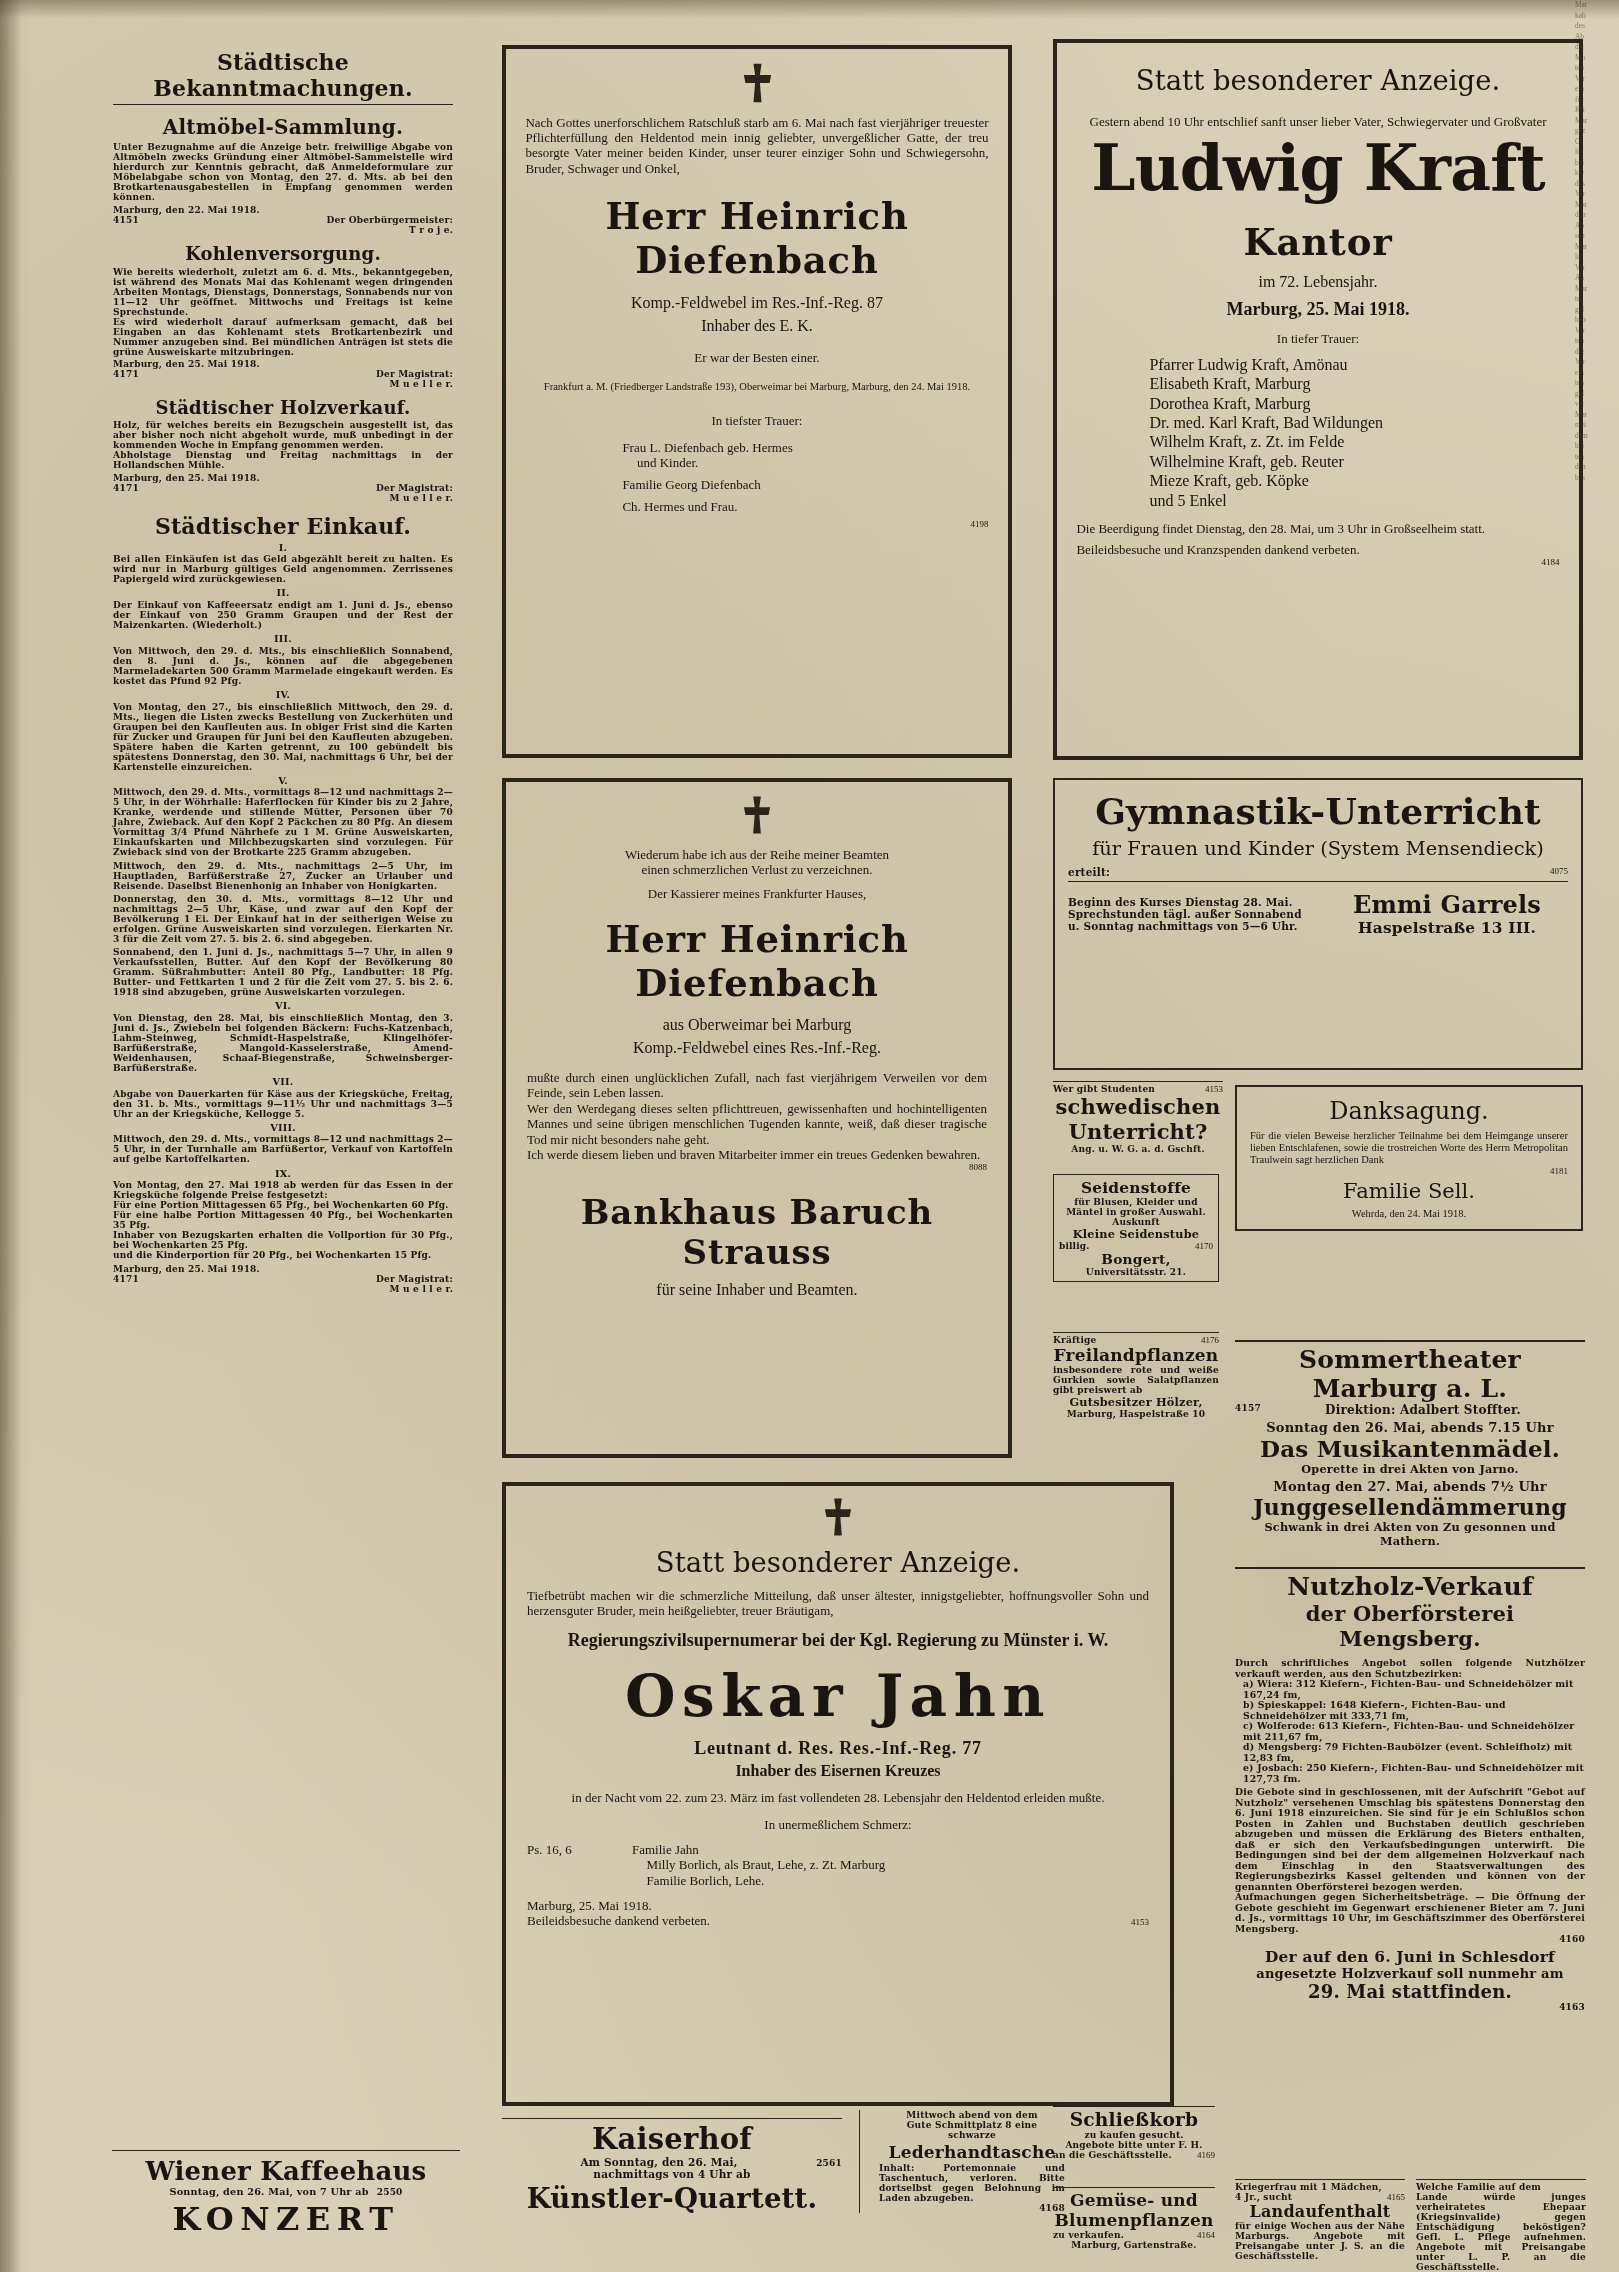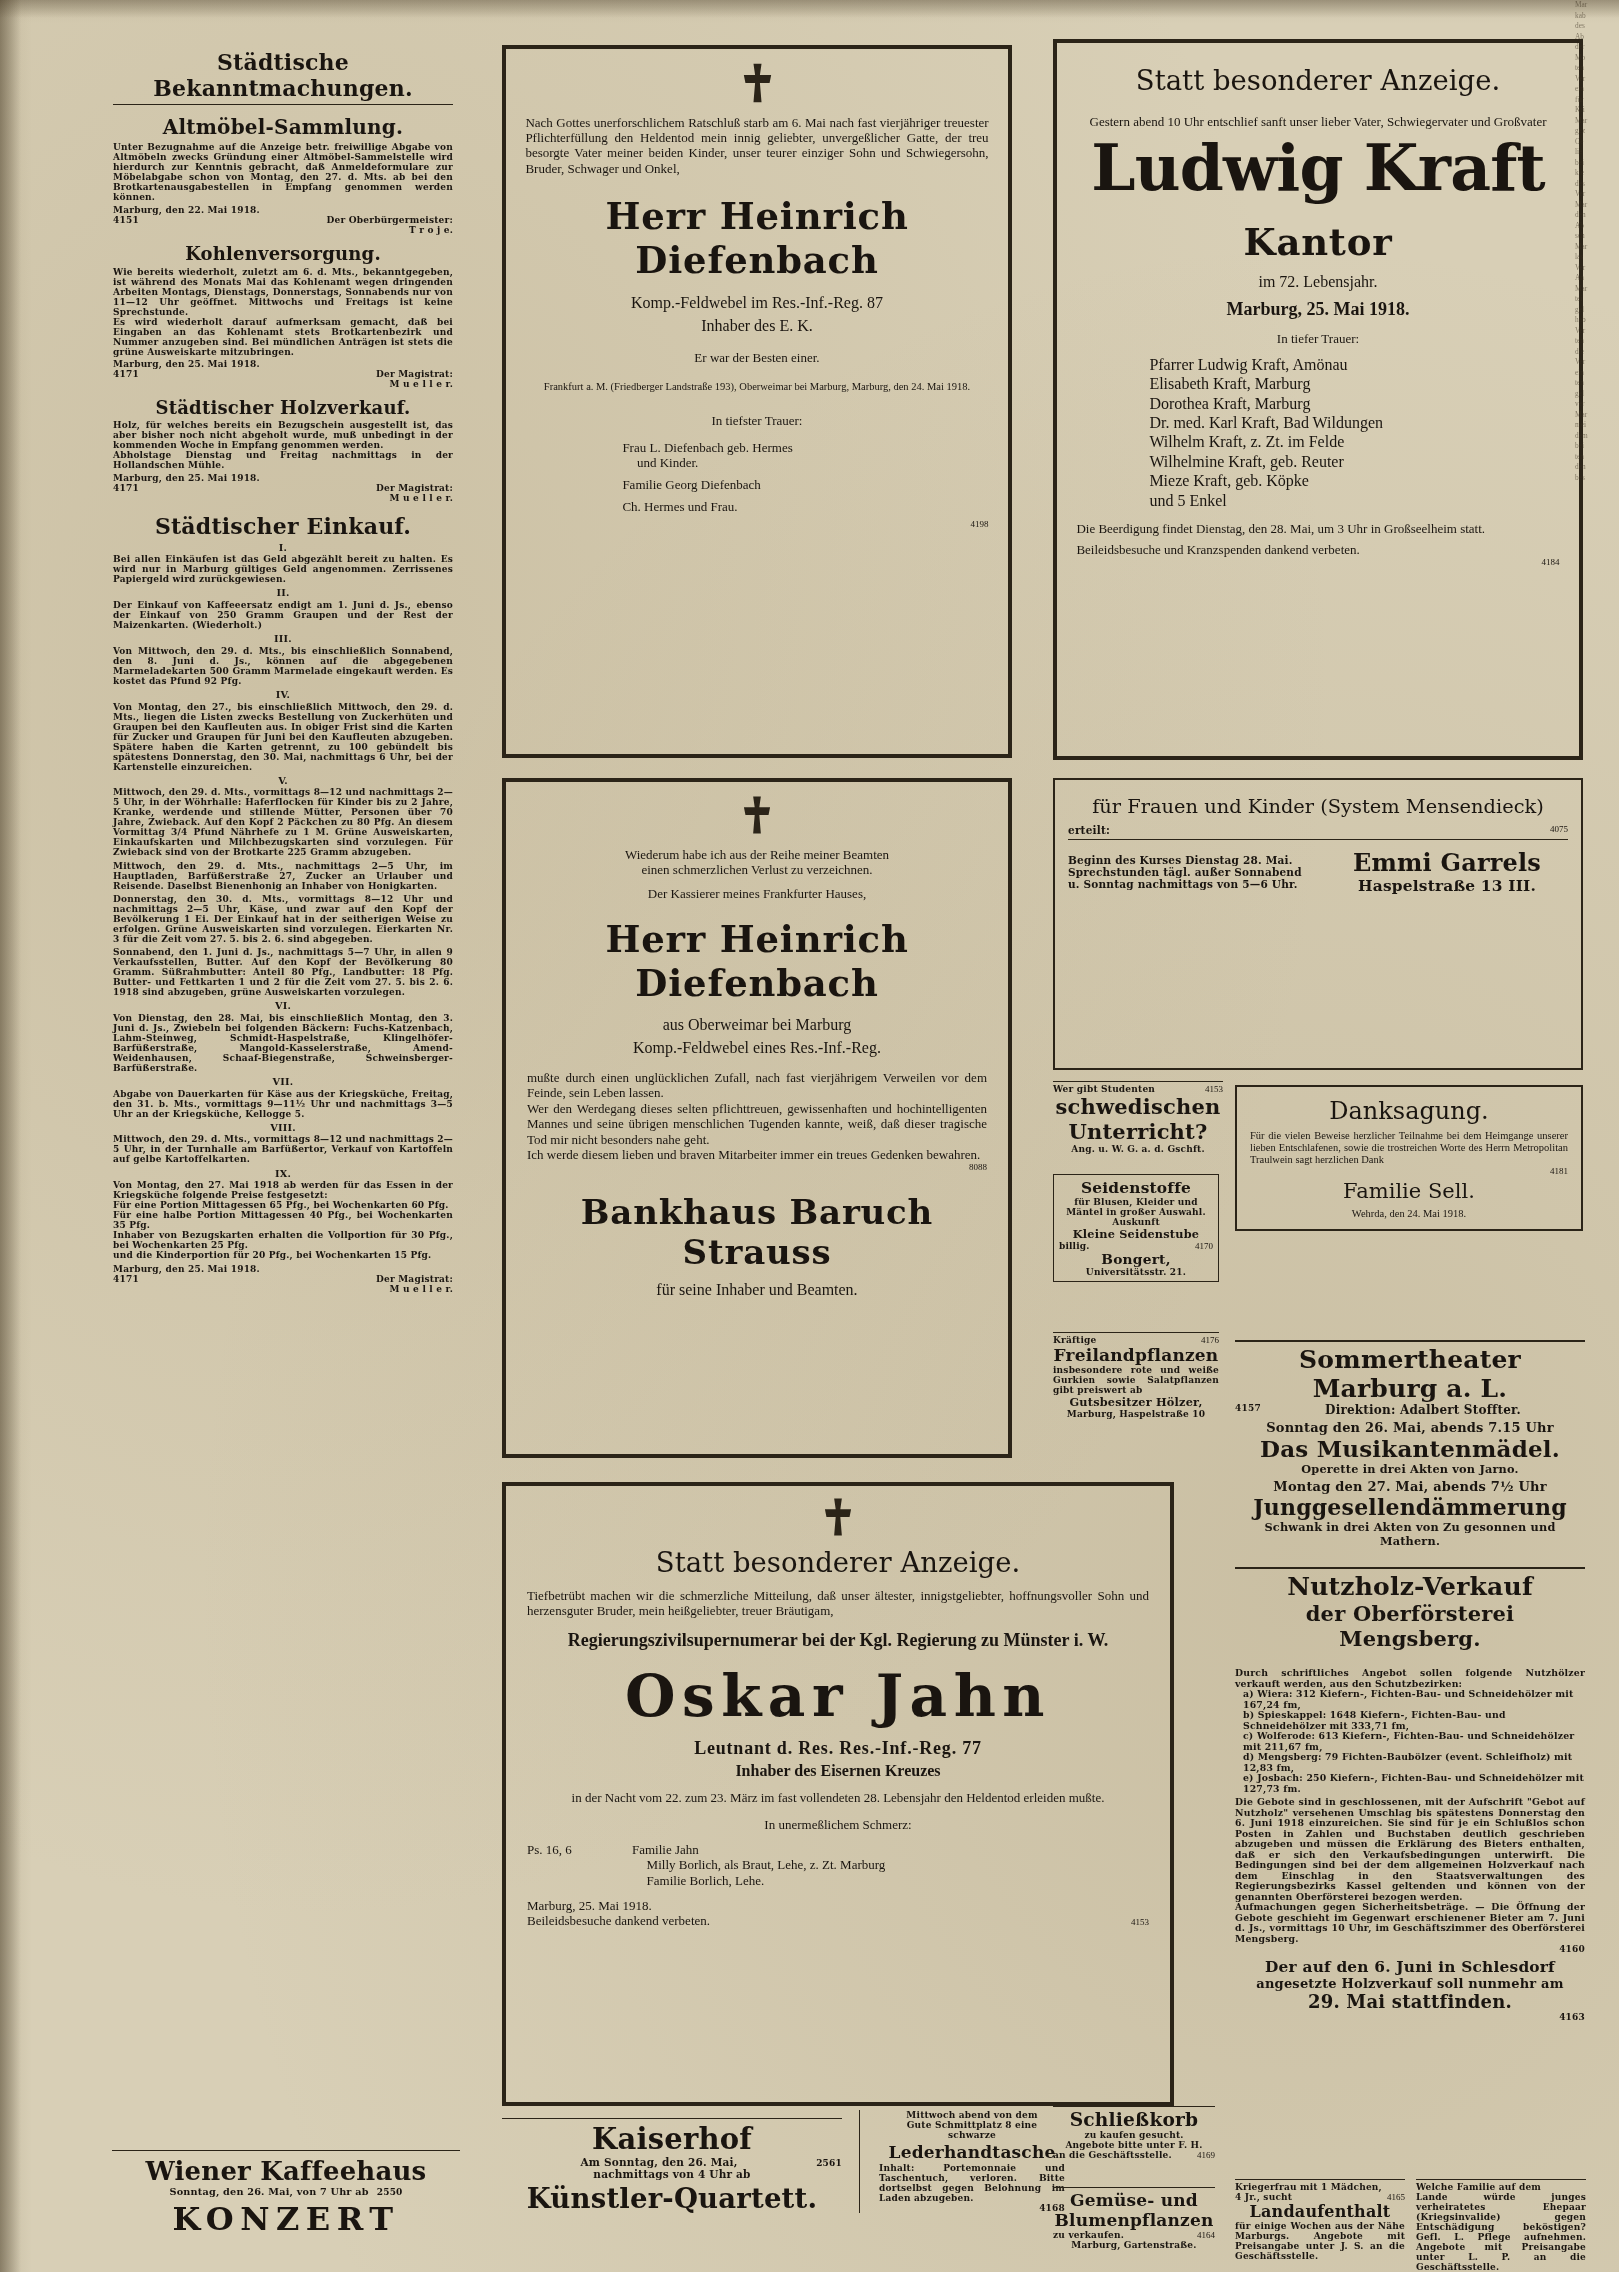--- a/index.html
+++ b/index.html
@@ -262,20 +262,21 @@
       <div class="lg">Wilhelmine Kraft, geb. Reuter</div>
       <div class="lg">Mieze Kraft, geb. Köpke</div>
       <div class="lg">und 5 Enkel</div>
     </div>
     <div class="md just" style="margin-top:11.3px;">Die Beerdigung findet Dienstag, den 28. Mai, um 3 Uhr in Großseelheim statt.</div>
     <div class="md just" style="margin-top:4.9px;">Beileidsbesuche und Kranzspenden dankend verbeten.</div>
     <div class="right num">4184</div>
   </div>
 
   <div class="col fr" style="left:1053px;top:778px;width:530px;height:292px;box-sizing:border-box;padding:9.7px 13px;border-width:2.4px;">
+    <div class="ctr fraktur" style="font-size:36px;">Gymnastik-Unterricht</div>
     <div class="ctr" style="font-size:19.4px;margin-top:4.9px;font-family:'DejaVu Serif',serif;">für Frauen und Kinder (System Mensendieck)</div>
     <div style="display:flex;justify-content:space-between;margin-top:6.5px;">
       <span class="sm fraktur">erteilt:</span>
       <span class="num">4075</span>
     </div>
     <hr class="rule-thin">
     <div style="display:flex;gap:16px;align-items:center;margin-top:8px;">
       <div style="flex:1;">
         <div class="sm fraktur">Beginn des Kurses Dienstag 28. Mai.</div>
         <div class="sm fraktur">Sprechstunden tägl. außer Sonnabend</div>
@@ -339,21 +340,21 @@
     <div class="ctr fraktur" style="font-size:23px;">Das Musikantenmädel.</div>
     <div class="ctr fraktur" style="font-size:11.3px;">Operette in drei Akten von Jarno.</div>
     <div class="ctr fraktur" style="font-size:13px;margin-top:3.2px;">Montag den 27. Mai, abends 7½ Uhr</div>
     <div class="ctr fraktur" style="font-size:22px;">Junggesellendämmerung</div>
     <div class="ctr fraktur" style="font-size:11.3px;">Schwank in drei Akten von Zu gesonnen und Mathern.</div>
   </div>
 
   <div class="col" style="left:1235px;top:1567px;width:350px;border-top:2.4px solid #2b2418;padding-top:3.2px;">
     <div class="ctr fraktur" style="font-size:25px;">Nutzholz-Verkauf</div>
     <div class="ctr fraktur" style="font-size:21px;">der Oberförsterei Mengsberg.</div>
-    <div class="tiny2 just fraktur" style="margin-top:17px;">Durch schriftliches Angebot sollen folgende Nutzhölzer verkauft werden, aus den Schutzbezirken:</div>
+    <div class="tiny2 just fraktur" style="margin-top:7px;">Durch schriftliches Angebot sollen folgende Nutzhölzer verkauft werden, aus den Schutzbezirken:</div>
     <div>
       <div class="tiny2 fraktur" style="margin-left:8px;">a) Wiera: 312 Kiefern-, Fichten-Bau- und Schneidehölzer mit 167,24 fm,</div>
       <div class="tiny2 fraktur" style="margin-left:8px;">b) Spieskappel: 1648 Kiefern-, Fichten-Bau- und Schneidehölzer mit 333,71 fm,</div>
       <div class="tiny2 fraktur" style="margin-left:8px;">c) Wolferode: 613 Kiefern-, Fichten-Bau- und Schneidehölzer mit 211,67 fm,</div>
       <div class="tiny2 fraktur" style="margin-left:8px;">d) Mengsberg: 79 Fichten-Baubölzer (event. Schleifholz) mit 12,83 fm,</div>
       <div class="tiny2 fraktur" style="margin-left:8px;">e) Josbach: 250 Kiefern-, Fichten-Bau- und Schneidehölzer mit 127,73 fm.</div>
     </div>
     <div class="tiny2 just fraktur" style="margin-top:3.2px;white-space:pre-line;">Die Gebote sind in geschlossenen, mit der Aufschrift "Gebot auf Nutzholz" versehenen Umschlag bis spätestens Donnerstag den 6. Juni 1918 einzureichen. Sie sind für je ein Schlußlos schon Posten in Zahlen und Buchstaben deutlich geschrieben abzugeben und müssen die Erklärung des Bieters enthalten, daß er sich den Verkaufsbedingungen unterwirft. Die Bedingungen sind bei der dem allgemeinen Holzverkauf nach dem Einschlag in den Staatsverwaltungen des Regierungsbezirks Kassel geltenden und können von der genannten Oberförsterei bezogen werden.
 Aufmachungen gegen Sicherheitsbeträge. — Die Öffnung der Gebote geschieht im Gegenwart erschienener Bieter am 7. Juni d. Js., vormittags 10 Uhr, im Geschäftszimmer des Oberförsterei Mengsberg.</div>
     <div class="right num fraktur">4160</div>

